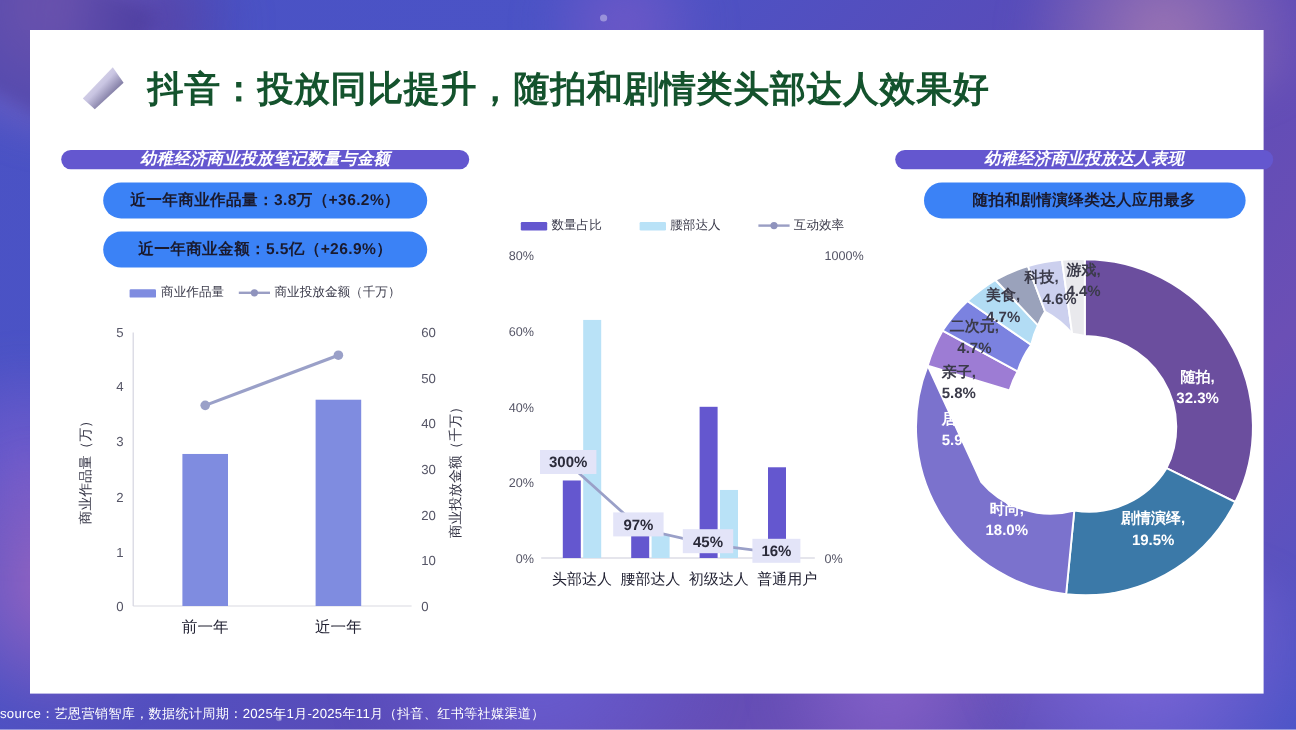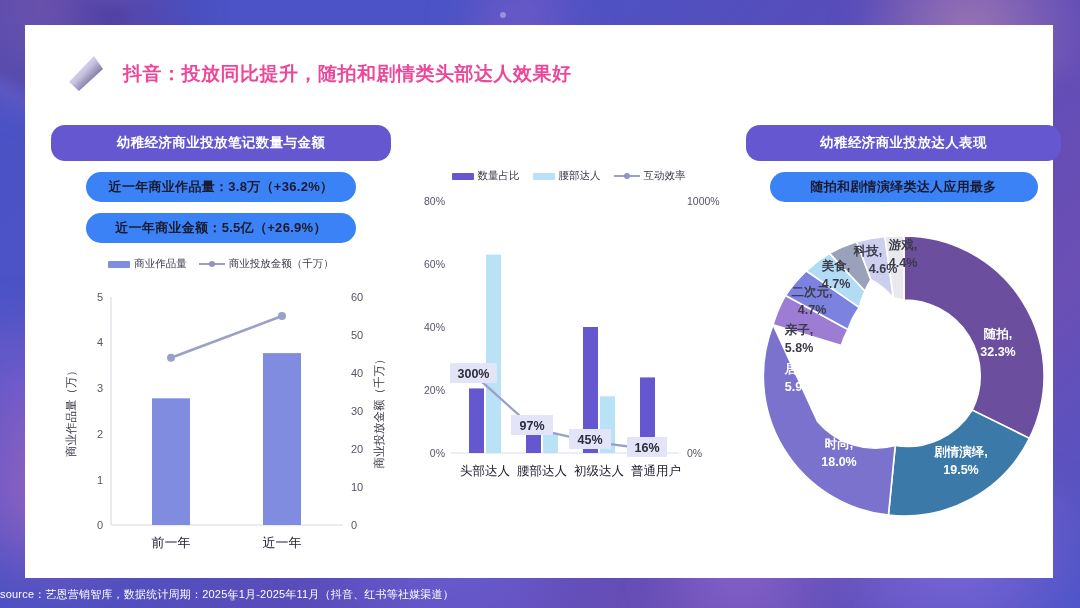--- a/index.html
+++ b/index.html
@@ -47,36 +47,37 @@
   }
 
   
   .header { position: absolute; left: 0; top: 10px; width: 100%; height: 78px; display: flex; align-items: center; }
   .logo-shape {
     width: 44px; height: 44px; margin-left: 38px; margin-right: 16px;
     flex: none; position: relative;
   }
   .logo-shape svg { display: block; }
   .page-title {
-    font-size: 19px; font-weight: 700; color: #ec4899; letter-spacing: .5px;
+    font-size: 30px; font-weight: 700; color: #14532d; letter-spacing: .5px;
     white-space: nowrap;
   }
 
   
   .panels { position: absolute; left: 0; top: 100px; width: 100%; display: flex; }
   .panel { position: relative; }
   .panel-left   { width: 340px; margin-left: 26px; }
   .panel-mid    { width: 315px; margin-left: 20px; }
   .panel-right  { width: 315px; margin-left: 20px; }
 
   .pill-header {
-    height: 36px; border-radius: 14px; background: #6457cf;
+    height: 16px; border-radius: 14px; background: #6457cf;
     color: #fff; font-size: 13.5px; font-weight: 700;
     display: flex; align-items: center; justify-content: center;
     letter-spacing: .4px;
+    font-style: italic;
   }
   .pill-sub {
     height: 30px; border-radius: 15px; background: #3b82f6;
     color: #1a1a2e; font-size: 13px; font-weight: 700;
     display: flex; align-items: center; justify-content: center;
     margin: 11px auto 0; letter-spacing: .3px;
   }
   .pill-sub.w1 { width: 270px; }
   .pill-sub.w2 { width: 270px; }
   .pill-sub.wide { width: 258px; }
@@ -194,21 +195,21 @@
           </g>
 
           <text x="24" y="136" fill="#333344" font-size="11.5" text-anchor="middle" transform="rotate(-90 24 136)">商业作品量（万）</text>
           <text x="332" y="136" fill="#333344" font-size="11.5" text-anchor="middle" transform="rotate(-90 332 136)">商业投放金额（千万）</text>
         </svg>
       </div>
     </div>
 
     <div class="panel panel-mid">
 
-      <div class="legend" style="margin-top:44px;gap:13px">
+      <div class="legend" style="margin-top:56px;gap:31px">
         <div class="legend-item">
           <span class="swatch" style="background:#6457cf"></span>
           <span>数量占比</span>
         </div>
         <div class="legend-item">
           <span class="swatch" style="background:#b9e2f7"></span>
           <span>腰部达人</span>
         </div>
         <div class="legend-item">
           <span class="lineswatch"></span>

